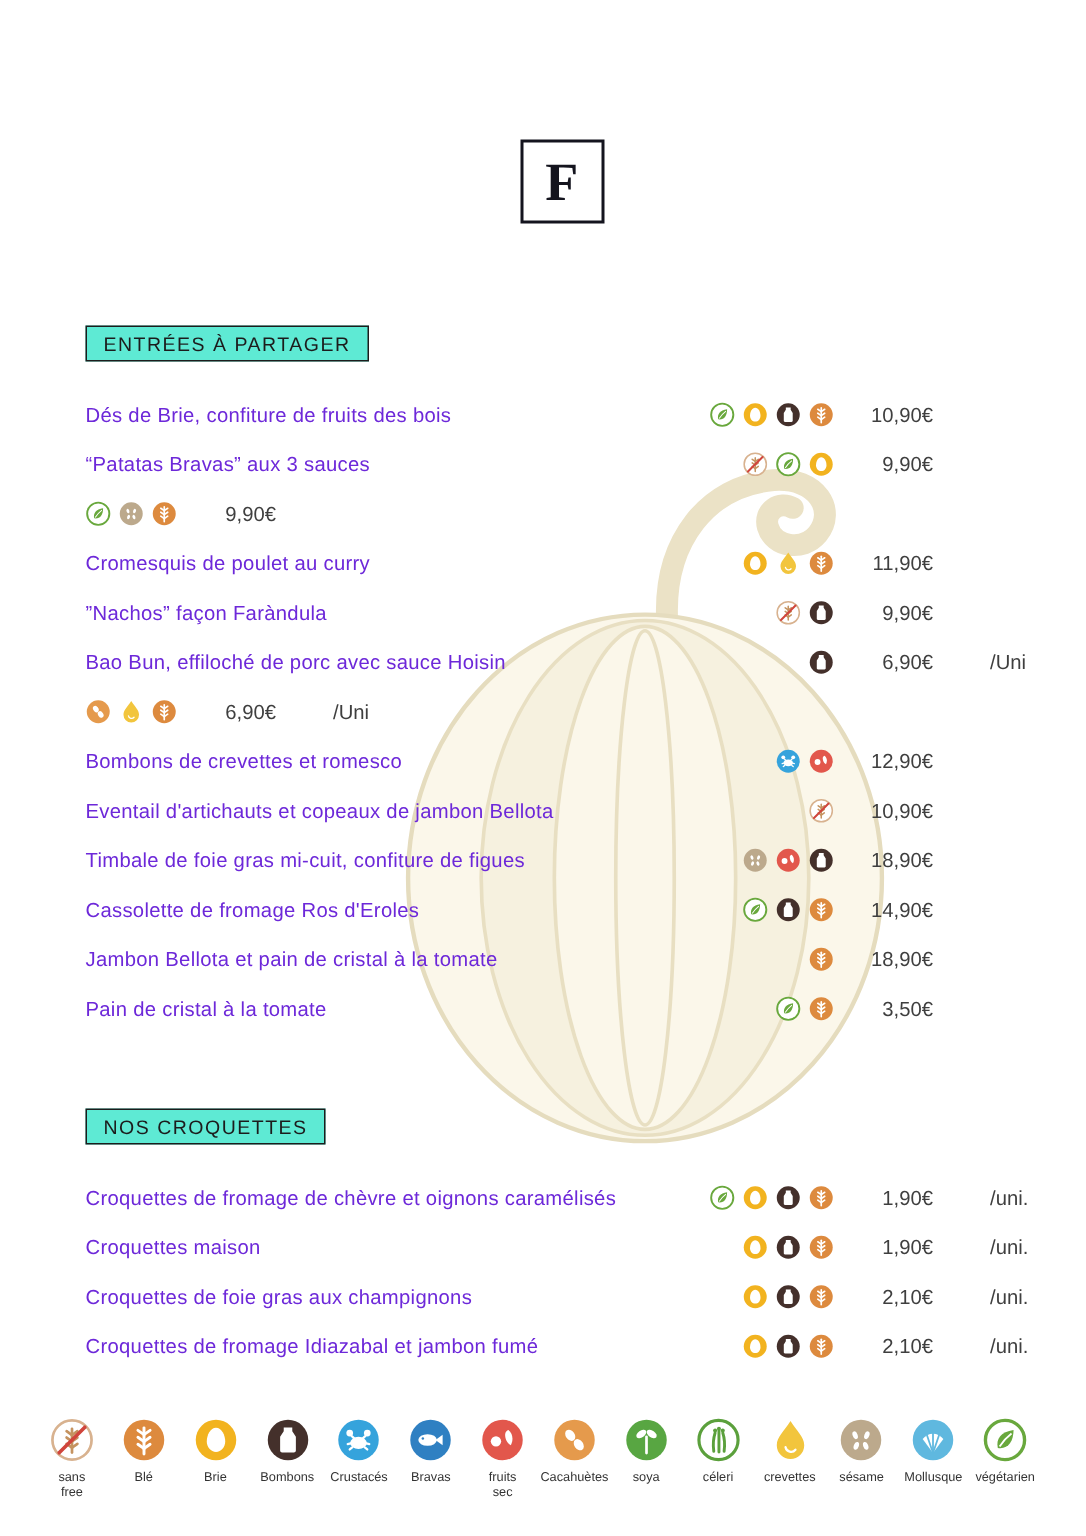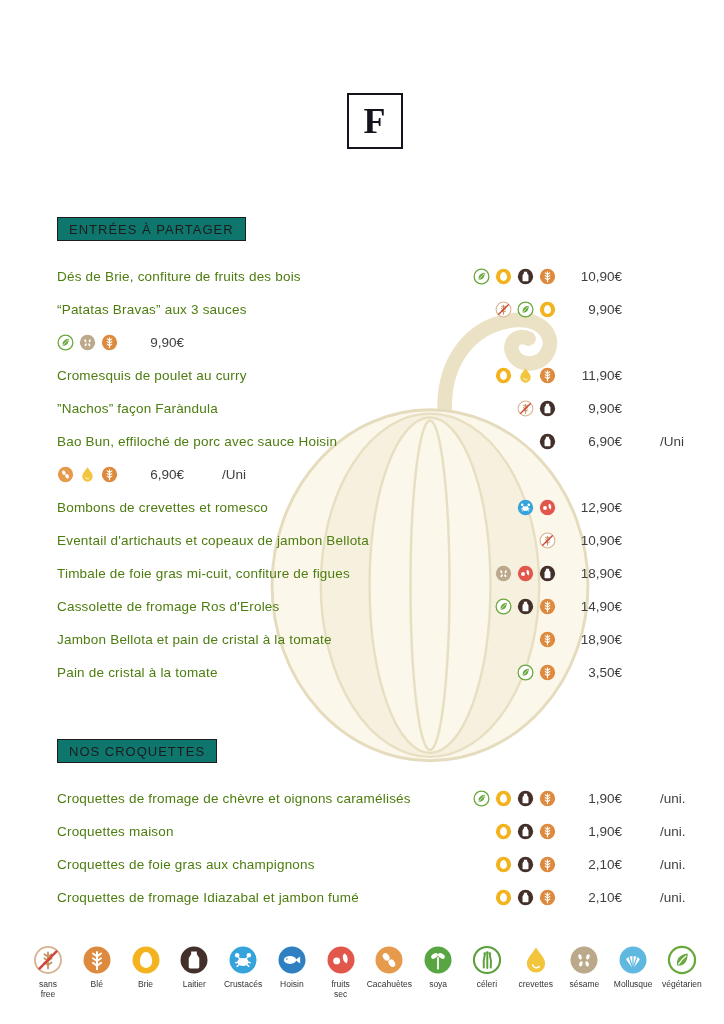--- a/index.html
+++ b/index.html
@@ -15,33 +15,33 @@
     width:52px; height:52px; border:2px solid #14141e; margin:93px auto 0 auto;
     display:flex; align-items:center; justify-content:center;
     font-family:"Liberation Serif", serif; font-size:36px; font-weight:600; color:#14141e;
     background:#fff;
   }
 
   #menu-sections { margin-top:68px; }
   .section + .section { margin-top:50px; }
   .section-header {
     display:inline-block; border:1.5px solid #1c1c1c; padding:4px 11px 3px 11px;
-    font-size:13px; letter-spacing:1px; color:#1c1c1c; background:#0f766e; font-weight:500;
+    font-size:13px; letter-spacing:1px; color:#1c1c1c; background:#5eead4; font-weight:500;
   }
   .rows { margin-top:19px; }
   .menu-row { display:flex; align-items:center; height:33px; }
-  .item-label { flex:1; font-size:13.5px; letter-spacing:0.2px; color:#4d7c0f; }
+  .item-label { flex:1; font-size:13.5px; letter-spacing:0.2px; color:#6d28d9; }
   .item-icons { display:flex; align-items:center; gap:5px; margin-right:8px; }
   .al { width:17px; height:17px; display:block; }
   .price { display:flex; align-items:flex-start; font-size:13.5px; color:#3f3f3f; }
   .price-num { width:58px; text-align:right; white-space:nowrap; }
   .price-suffix { width:32px; text-align:left; white-space:nowrap;margin-left:38px; }
 
   #legend {
-    position:absolute; left:0; right:0; top:945px; z-index:1;
+    position:absolute; left:0; right:12px; top:945px; z-index:1;
     display:flex; justify-content:space-between; padding:0 18px 0 24px;
   }
   .legend-item { display:flex; flex-direction:column; align-items:center; width:48px; }
   .al-lg { width:30px; height:30px; display:block; }
   .legend-label {
     margin-top:4px; font-size:8.5px; line-height:10px; text-align:center; color:#333333;
     white-space:nowrap;
   }
 </style>
 </head>
@@ -580,21 +580,21 @@
           <circle cx="10" cy="10" r="9" fill="#F2B31F"></circle>
           <path d="M10,4.6 C12.5,4.6 14.1,7.9 14.1,10.7 C14.1,13.3 12.3,15.3 10,15.3 C7.7,15.3 5.9,13.3 5.9,10.7 C5.9,7.9 7.5,4.6 10,4.6 Z" fill="#fff"></path>
         </svg>
         <div class="legend-label">Brie</div>
       </div>
       <div class="legend-item">
         <svg class="al-lg" viewBox="0 0 20 20" aria-hidden="true">
           <circle cx="10" cy="10" r="9" fill="#44302B"></circle>
           <path d="M8.1,4.4 L11.9,4.4 L11.9,6.1 L13.5,8.6 L13.5,14.7 C13.5,15.2 13.1,15.6 12.6,15.6 L7.4,15.6 C6.9,15.6 6.5,15.2 6.5,14.7 L6.5,8.6 L8.1,6.1 Z" fill="#fff"></path>
         </svg>
-        <div class="legend-label">Laitier</div>
+        <div class="legend-label">Bombons</div>
       </div>
       <div class="legend-item">
         <svg class="al-lg" viewBox="0 0 20 20" aria-hidden="true">
           <circle cx="10" cy="10" r="9" fill="#35A3DC"></circle>
           <ellipse cx="10" cy="11.3" rx="3.7" ry="2.7" fill="#fff"></ellipse>
           <circle cx="6.1" cy="6.9" r="1.5" fill="#fff"></circle>
           <circle cx="13.9" cy="6.9" r="1.5" fill="#fff"></circle>
           <g stroke="#fff" stroke-width="1" stroke-linecap="round" fill="none">
             <path d="M7,8.3 L8.6,9.7"></path>
             <path d="M13,8.3 L11.4,9.7"></path>
@@ -606,21 +606,21 @@
         </svg>
         <div class="legend-label">Crustacés</div>
       </div>
       <div class="legend-item">
         <svg class="al-lg" viewBox="0 0 20 20" aria-hidden="true">
           <circle cx="10" cy="10" r="9" fill="#2F80C2"></circle>
           <ellipse cx="8.7" cy="10" rx="4.1" ry="2.6" fill="#fff"></ellipse>
           <path d="M12.2,10 L15.4,7.7 L15.4,12.3 Z" fill="#fff"></path>
           <circle cx="6.6" cy="9.3" r="0.55" fill="#2F80C2"></circle>
         </svg>
-        <div class="legend-label">Hoisin</div>
+        <div class="legend-label">Bravas</div>
       </div>
       <div class="legend-item">
         <svg class="al-lg" viewBox="0 0 20 20" aria-hidden="true">
           <circle cx="10" cy="10" r="9" fill="#E2574C"></circle>
           <circle cx="7.1" cy="10.6" r="2.3" fill="#fff"></circle>
           <path d="M12.6,5.6 C14.5,7 15,9.9 13.7,12.3 C12.2,11.6 11,9.6 11.2,7.3 C11.3,6.5 11.9,5.8 12.6,5.6 Z" fill="#fff"></path>
         </svg>
         <div class="legend-label">fruits<br>sec</div>
       </div>
       <div class="legend-item">

